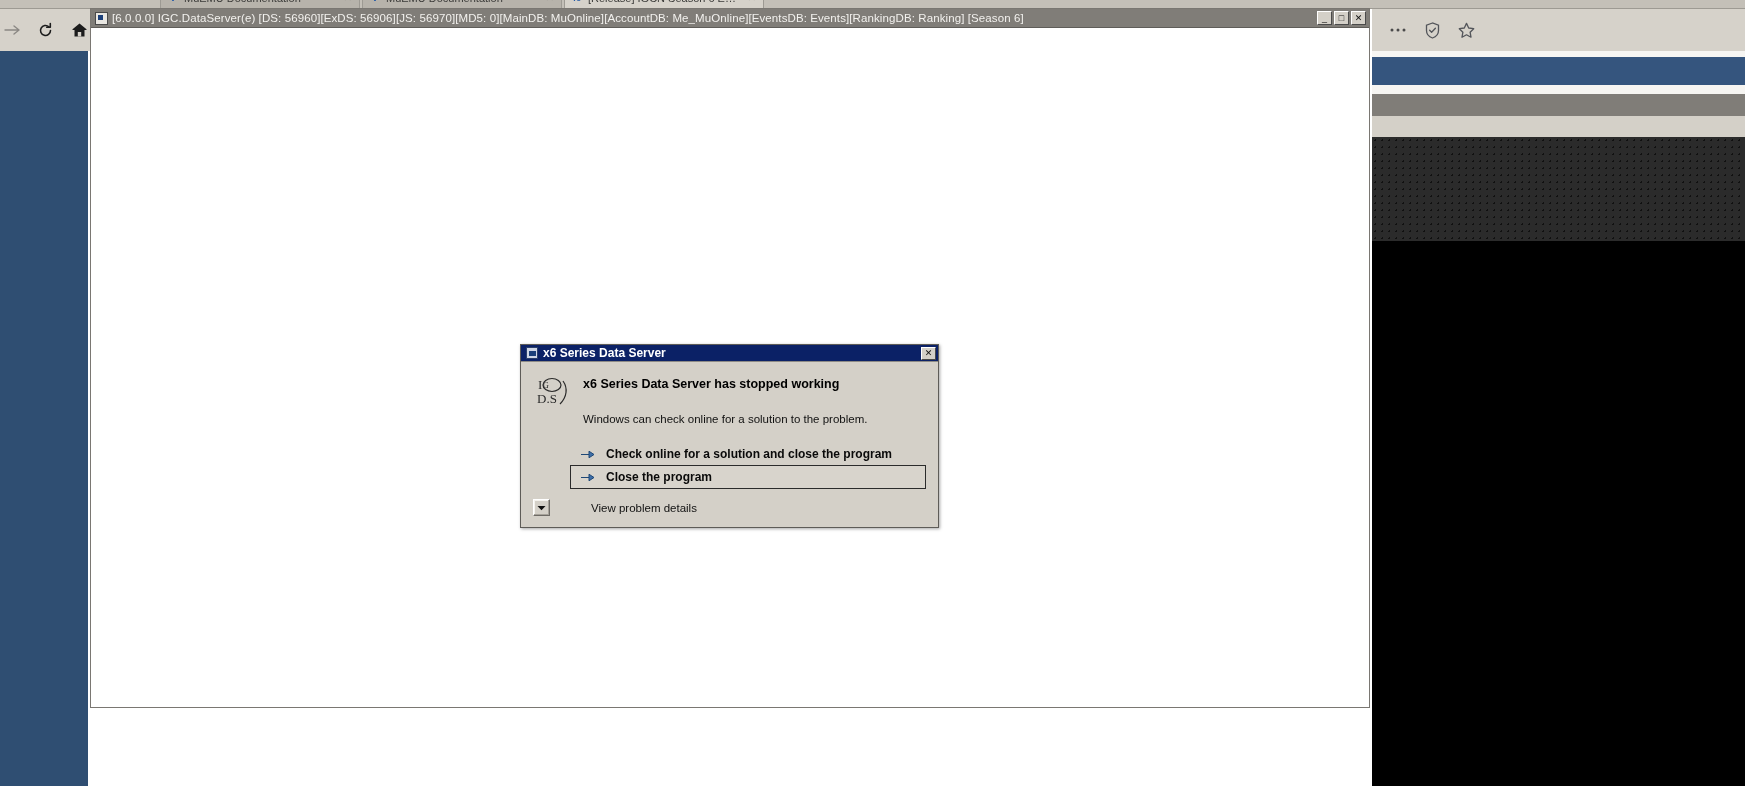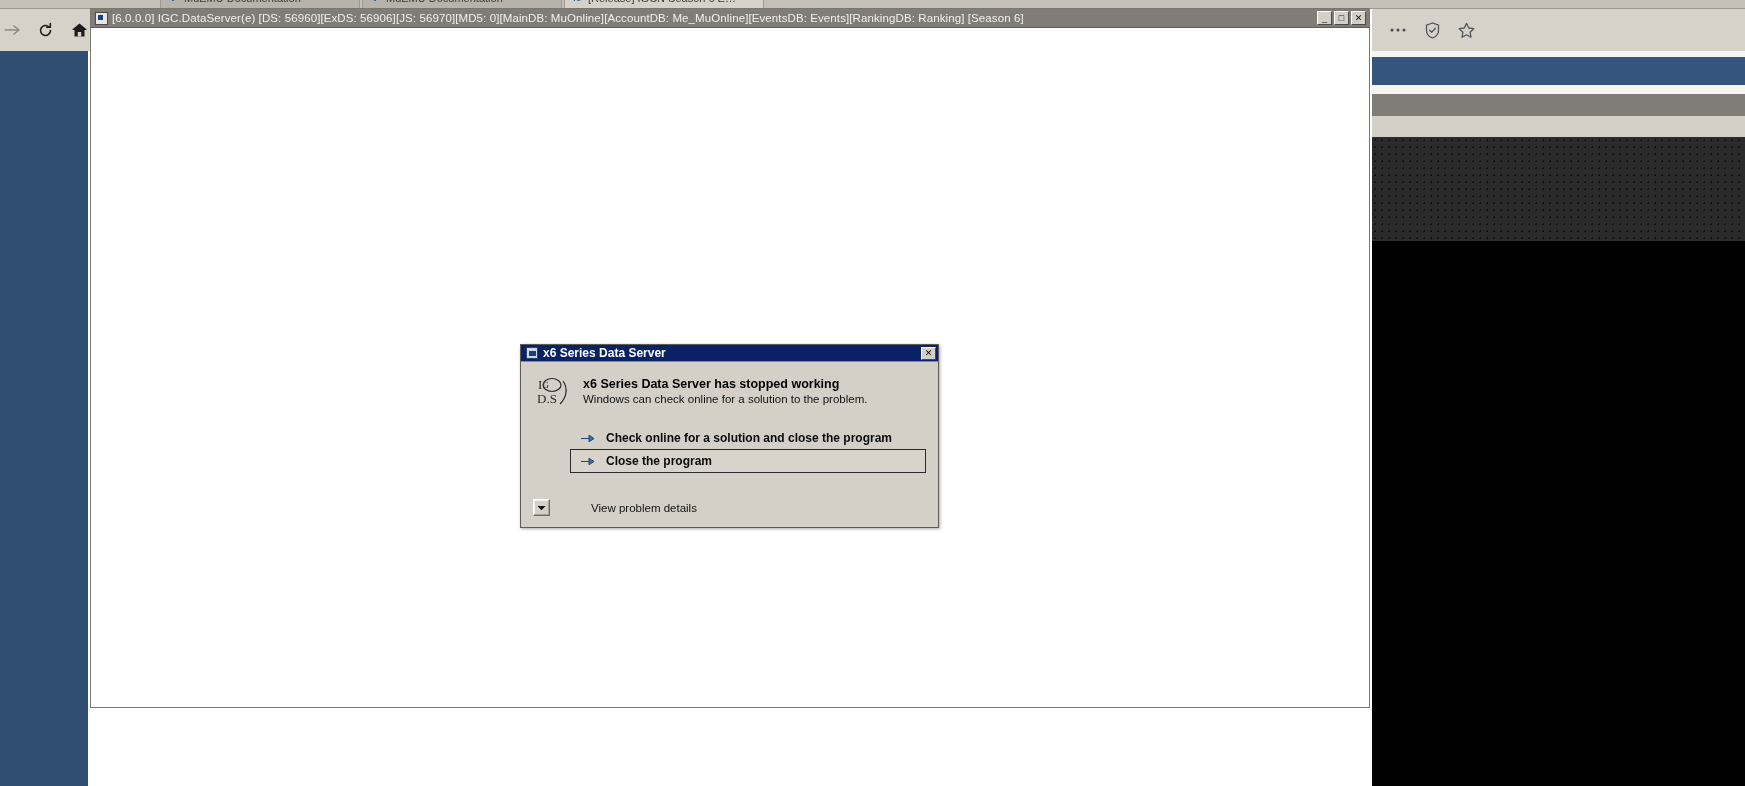--- a/index.html
+++ b/index.html
@@ -154,21 +154,21 @@
   .dlg-body { position: relative; height: calc(100% - 17px); padding: 11px 12px 0 12px; }
 
   .crash-head { display: flex; gap: 12px; align-items: flex-start; }
   .crash-logo {
     flex: 0 0 34px; width: 34px; height: 34px;
     position: relative; margin-top: 2px; margin-left: 4px;
   }
   .crash-text { flex: 1 1 auto; padding-top: 4px; }
   .crash-h {
     font-size: 12.5px; font-weight: bold; color: #000000;
-    margin-bottom: 2px; white-space: nowrap;
+    margin-bottom: 22px; white-space: nowrap;
   }
   .crash-sub { font-size: 11.5px; color: #111111; }
 
   .opts { margin-top: 18px; padding-left: 38px; }
   .opt {
     display: flex; align-items: center; gap: 11px;
     height: 22px; padding-left: 9px;
     font-size: 12px; font-weight: bold; color: #0a0a0a;
     white-space: nowrap;
   }

